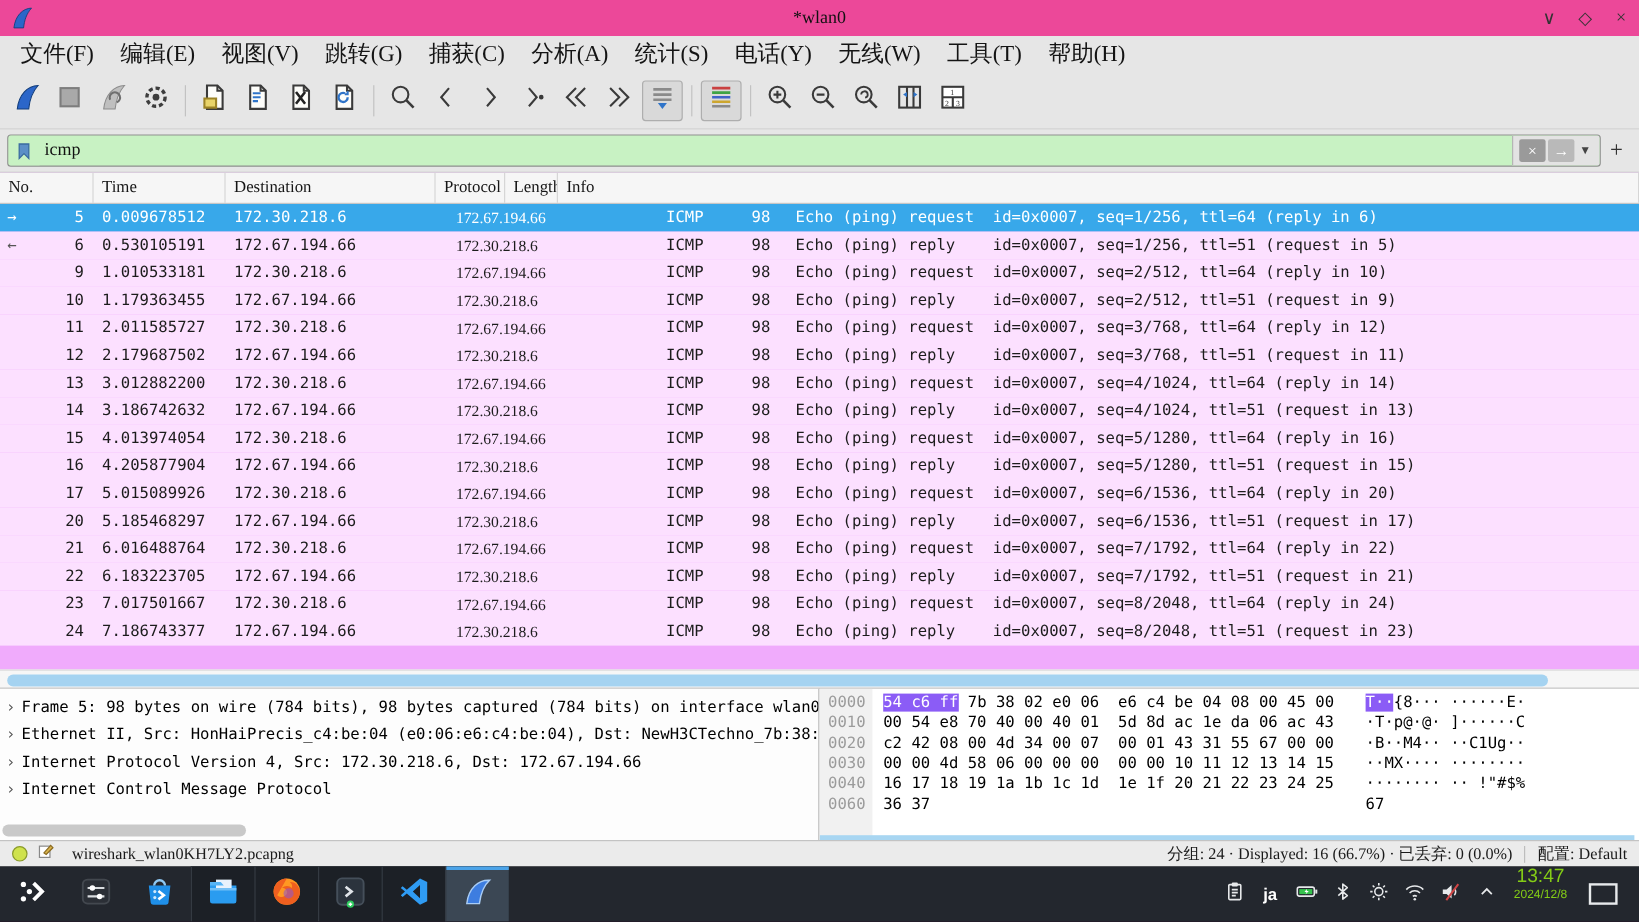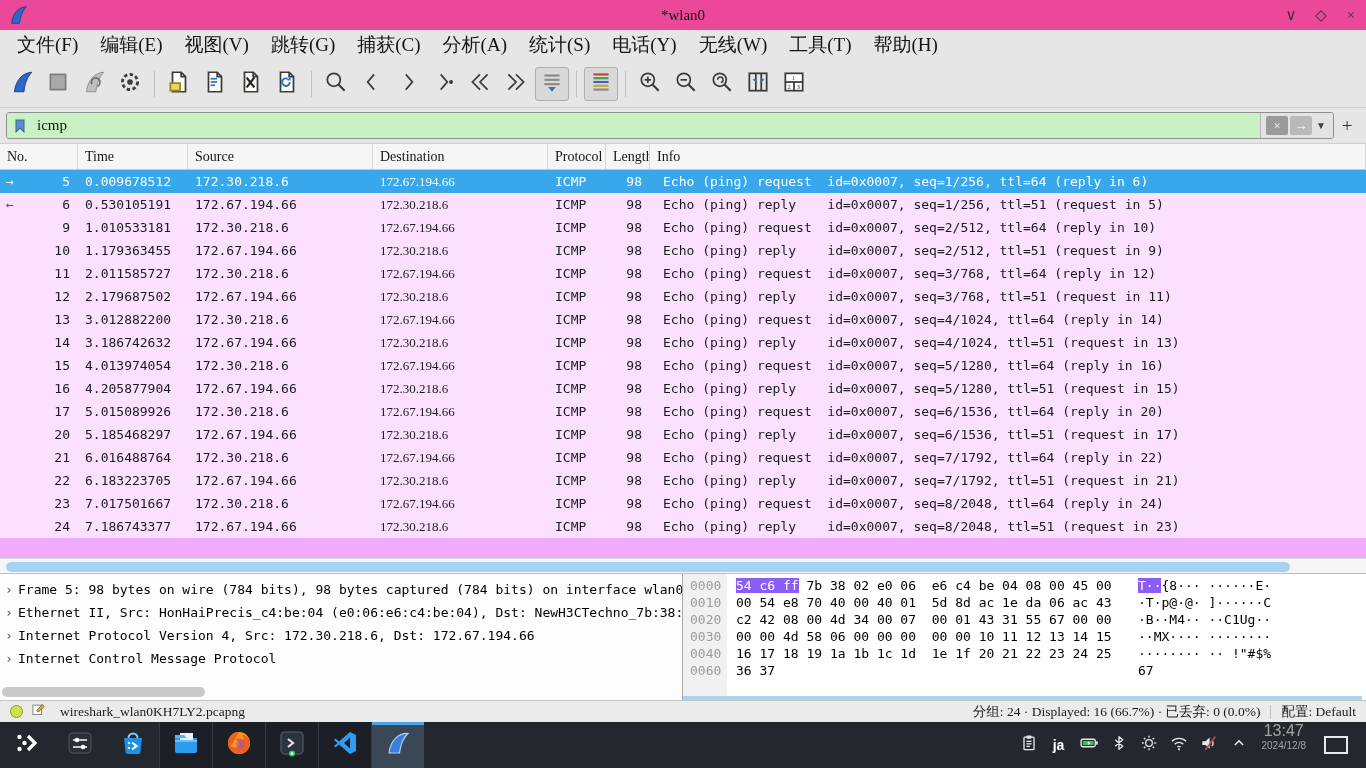--- a/index.html
+++ b/index.html
@@ -93,21 +93,21 @@
   .dock-item { width:53px; height:46px; display:flex; align-items:center; justify-content:center; position:relative; }
   .dock-item svg { width:28px; height:28px; }
   .win-area { display:flex; align-items:stretch; background:#1c2026; }
   .win-area .dock-item { border-left:1px solid #343a42; }
   .dock-item.active { background:#3b4754; }
   .dock-item.active::before { content:""; position:absolute; top:0; left:0; right:0; height:3px; background:#4ba3e8; }
   .tray { margin-left:auto; display:flex; align-items:center; }
   .tray-item { width:30px; height:46px; display:flex; align-items:center; justify-content:center; color:#e6e8ea; }
   .tray-item svg { width:20px; height:20px; }
   .ja-label { font-family:"Liberation Sans", sans-serif; font-weight:bold; font-size:14px; color:#fff; }
-  .clock { text-align:center; color:#a3a3a3; margin:0 10px 0 8px; line-height:1.1; font-family:"Liberation Sans", sans-serif; }
+  .clock { text-align:center; color:#84cc16; margin:0 10px 0 8px; line-height:1.1; font-family:"Liberation Sans", sans-serif; }
   .clock .t { font-size:16px; }
   .clock .d { font-size:10px; }
   .show-desktop { width:24px; height:18px; border:2px solid #e7e9eb; margin:0 18px 0 8px; align-self:center; }
 </style>
 </head>
 <body>
 
 <div class="screen">
   <div class="window">
 
@@ -309,21 +309,20 @@
           <span class="fcaret">▼</span>
         </div>
       </div>
       <div class="filter-add">+</div>
     </div>
 
     <div class="plist">
       <div class="phead">
           <div class="hcell c-no">No.</div>
           <div class="hcell c-time">Time</div>
-          <div class="hcell c-src">Source</div>
           <div class="hcell c-dst">Destination</div>
           <div class="hcell c-proto">Protocol</div>
           <div class="hcell c-len">Length</div>
           <div class="hcell c-info">Info</div>
         </div>
       <div class="rows">
           <div class="prow selected"><div class="cell c-no"><span class="dir">→</span><span class="num">5</span></div><div class="cell c-time">0.009678512</div><div class="cell c-src">172.30.218.6</div><div class="cell c-dst">172.67.194.66</div><div class="cell c-proto">ICMP</div><div class="cell c-len">98</div><div class="cell c-info">Echo (ping) request  id=0x0007, seq=1/256, ttl=64 (reply in 6)</div></div>
           <div class="prow"><div class="cell c-no"><span class="dir">←</span><span class="num">6</span></div><div class="cell c-time">0.530105191</div><div class="cell c-src">172.67.194.66</div><div class="cell c-dst">172.30.218.6</div><div class="cell c-proto">ICMP</div><div class="cell c-len">98</div><div class="cell c-info">Echo (ping) reply    id=0x0007, seq=1/256, ttl=51 (request in 5)</div></div>
           <div class="prow"><div class="cell c-no"><span class="dir"></span><span class="num">9</span></div><div class="cell c-time">1.010533181</div><div class="cell c-src">172.30.218.6</div><div class="cell c-dst">172.67.194.66</div><div class="cell c-proto">ICMP</div><div class="cell c-len">98</div><div class="cell c-info">Echo (ping) request  id=0x0007, seq=2/512, ttl=64 (reply in 10)</div></div>
           <div class="prow"><div class="cell c-no"><span class="dir"></span><span class="num">10</span></div><div class="cell c-time">1.179363455</div><div class="cell c-src">172.67.194.66</div><div class="cell c-dst">172.30.218.6</div><div class="cell c-proto">ICMP</div><div class="cell c-len">98</div><div class="cell c-info">Echo (ping) reply    id=0x0007, seq=2/512, ttl=51 (request in 9)</div></div>

